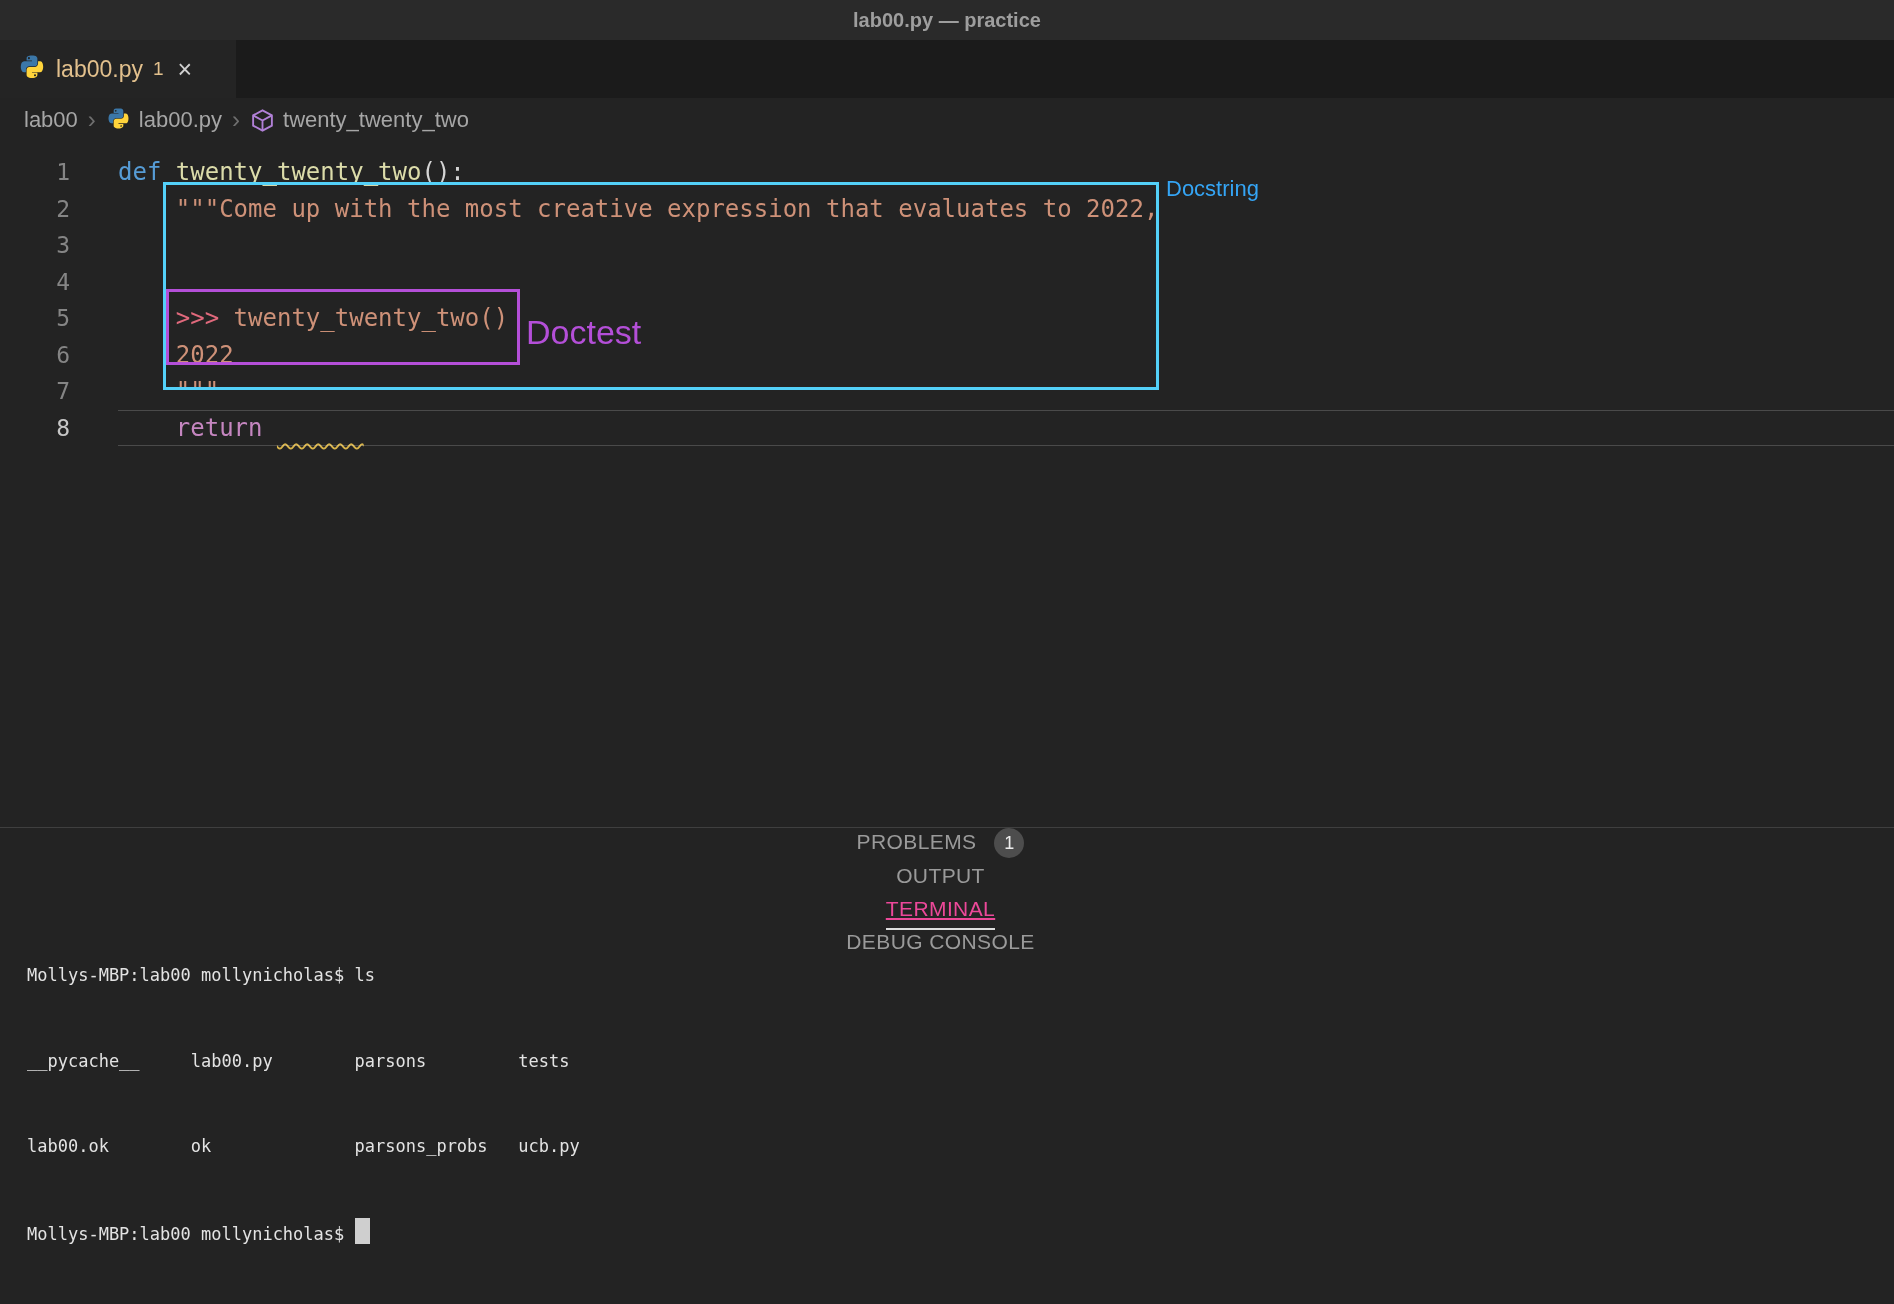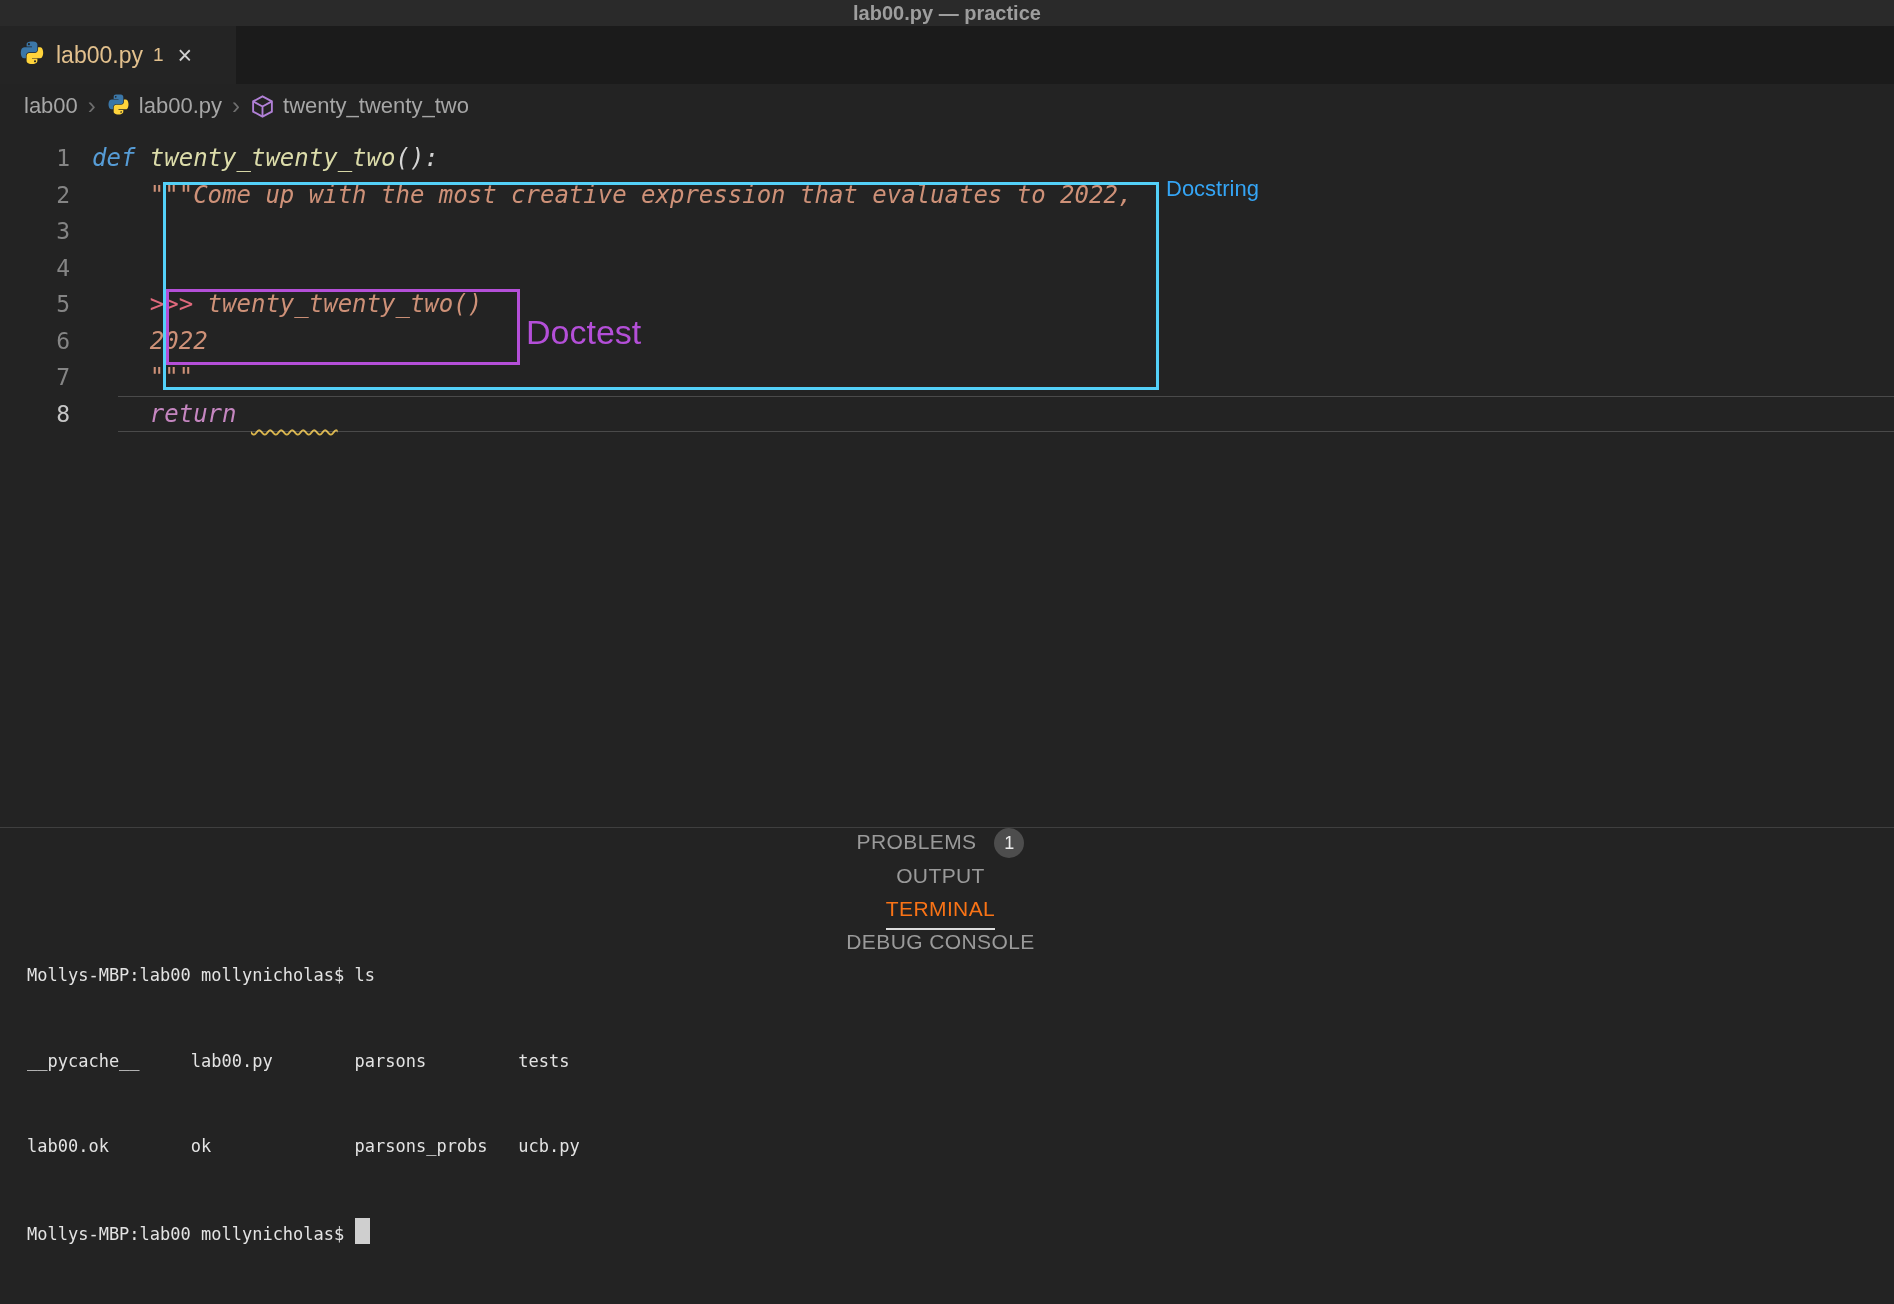--- a/index.html
+++ b/index.html
@@ -4,21 +4,21 @@
 <style>
   * { margin:0; padding:0; box-sizing:border-box; }
   html,body { background:#111; }
   .app {
     position:relative; width:1894px; height:1304px; overflow:hidden;
     background:#232323; font-family:"Liberation Sans", sans-serif;
   }
 
   
   .titlebar {
-    height:26px; background:#2a2a2a; display:flex; align-items:center; justify-content:center;
+    height:40px; background:#2a2a2a; display:flex; align-items:center; justify-content:center;
     color:#9e9e9e; font-size:20px; font-weight:600;
   }
 
   
   .tabstrip { height:58px; background:#1b1b1b; display:flex; }
   .tab {
     width:236px; background:#242424; display:flex; align-items:center;
     padding:0 12px 0 18px; cursor:pointer;
   }
   .tab .py-icon { width:28px; height:28px; flex:none; }
@@ -31,21 +31,21 @@
     height:44px; display:flex; align-items:center; padding-left:24px;
     color:#a6a6a6; font-size:22px;
   }
   .breadcrumb .sep { color:#6f6f6f; font-size:24px; margin:0 10px; }
   .breadcrumb .bc-icon { width:25px; height:25px; margin-right:8px; display:inline-flex; }
 
   
   .editor { position:relative; padding-top:12px; font-family:"DejaVu Sans Mono", monospace; font-size:24px; }
   .line { display:flex; height:36.5px; align-items:center; position:relative; }
   .ln { width:70px; flex:none; text-align:right; color:#858585; font-size:23px; font-family:"DejaVu Sans Mono", monospace; }
-  .code { margin-left:22px; white-space:pre; color:#d4d4d4;font-style:italic; }
+  .code { margin-left:48px; white-space:pre; color:#d4d4d4; }
   .line.active .ln { color:#c6c6c6; }
   .line.active::before {
     content:""; position:absolute; left:118px; right:0; top:0; bottom:0; pointer-events:none;
     border-top:1.5px solid rgba(255,255,255,0.18);
     border-bottom:1.5px solid rgba(255,255,255,0.18);
   }
   .kw   { color:var(--kw-blue,#569cd6); }
   .fn   { color:var(--fn-yellow,#dcdcaa); }
   .str  { color:var(--string-orange,#ce9178); }
   .prompt { color:var(--prompt-pink,#e06c75); }
@@ -66,21 +66,21 @@
   .doctest-label   { position:absolute; left:526px; top:281px; font-size:34px;
                      color:var(--annotation-purple,#b44fd8);margin-top:32px; }
 
   
   .panel { position:absolute; left:0; right:0; top:827px; bottom:0; background:#232323;
            border-top:1px solid #3f3f3f; }
   .panel-tabs { display:flex; align-items:center; height:72px; padding-left:33px;
                 color:#9a9a9a; font-size:21px; letter-spacing:0.4px;flex-direction:column; }
   .ptab { margin-right:46px; display:flex; align-items:center; cursor:pointer; }
   .ptab span.lbl { padding-bottom:7px; border-bottom:2px solid transparent; }
-  .ptab.active { color:#f97316; }
+  .ptab.active { color:#ec4899;text-decoration:underline; }
   .ptab.active span.lbl { border-bottom-color:#dcdcdc; }
   .pbadge { margin-left:18px; width:30px; height:30px; border-radius:50%; background:#4d4d4d;
             color:#ececec; font-size:18px; display:flex; align-items:center; justify-content:center;
             margin-bottom:6px; }
 
   .terminal { margin-top:4px; padding-left:27px; font-family:"DejaVu Sans Mono", monospace;
               font-size:17px; line-height:28.5px; color:#e3e3e3; white-space:pre; }
   .cursor { display:inline-block; width:15px; height:26px; background:#cfcfcf; vertical-align:text-bottom; }
 </style>
 </head>

